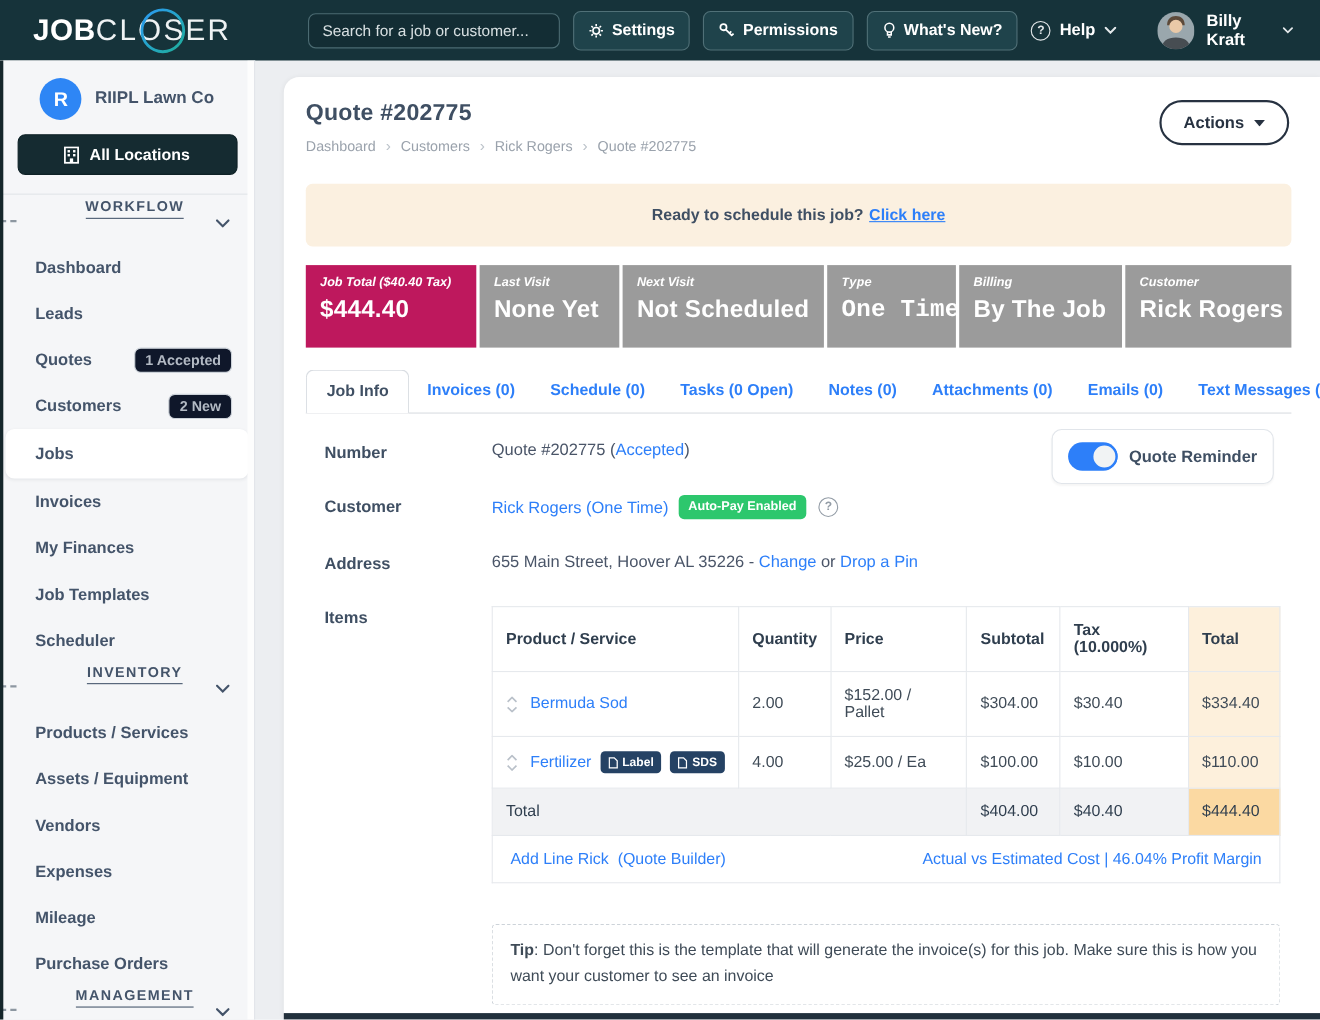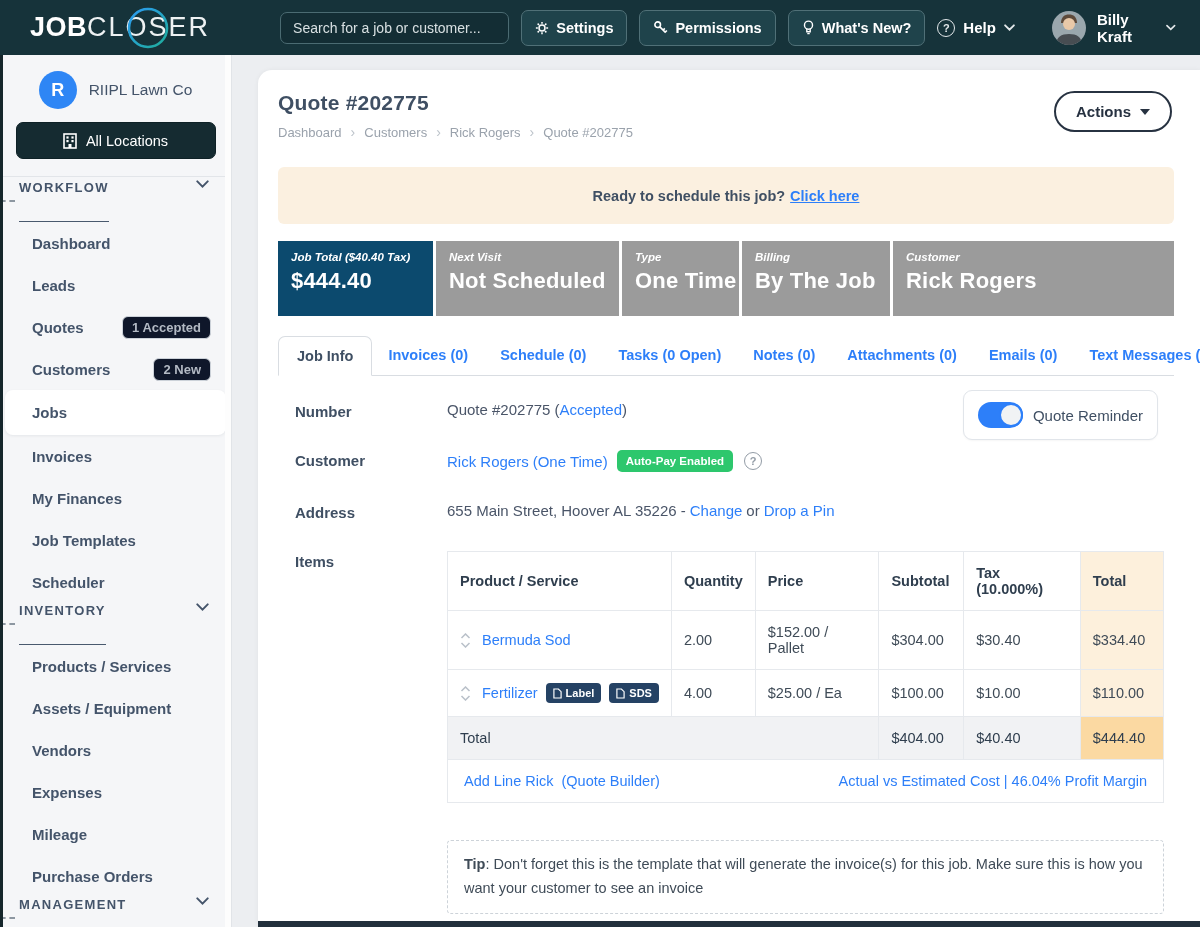--- a/index.html
+++ b/index.html
@@ -24,25 +24,25 @@
 
   
   .layout { display:flex; height:872px; position:relative; }
   .left-edge { position:absolute; left:0; top:0; width:3px; height:100%; background:#15262b; z-index:3; }
 
   
   .sidebar { width:232px; background:#f5f6f8; border-right:1px solid #e1e4e8; position:relative; overflow:hidden; flex-shrink:0; }
   .sidebar-scroll { position:absolute; right:0; top:0; width:6px; height:100%; background:#fdfdfd; }
   .company { display:flex; align-items:center; justify-content:center; gap:12px; padding-top:16px; }
   .company-logo { width:38px; height:38px; border-radius:50%; background:#2e86f5; color:#fff; font-weight:800; font-size:18px; display:flex; align-items:center; justify-content:center; }
-  .company-name { font-size:15.5px; font-weight:400; color:#44546a; }
-  .all-loc { margin:13px auto 0; width:200px; height:37px; background:#152b31; border:1px solid #0e2126; border-radius:7px; color:#fff; font-weight:400; font-size:14.5px; display:flex; align-items:center; justify-content:center; gap:9px; cursor:pointer; }
+  .company-name { font-size:15.5px; font-weight:700; color:#44546a; }
+  .all-loc { margin:13px auto 0; width:200px; height:37px; background:#152b31; border:1px solid #0e2126; border-radius:7px; color:#fff; font-weight:700; font-size:14.5px; display:flex; align-items:center; justify-content:center; gap:9px; cursor:pointer; }
   .side-divider { margin-top:17px; border-bottom:1px solid #e2e5e9; }
   .side-nav { padding-top:3px; }
-  .side-section { height:42px; display:flex; padding:0 22px 0 19px; position:relative; cursor:pointer; }
+  .side-section { height:42px; display:flex; align-items:center; padding:0 22px 0 36px; position:relative; cursor:pointer;flex-direction:column; }
   .side-section::before { content:""; position:absolute; left:0; top:20px; width:15px; border-top:2px dashed #8d97a1; }
   .side-section-label { font-size:13px; font-weight:700; color:#44546a; letter-spacing:1.3px; border-bottom:1.5px solid #49596e; padding-bottom:3px; }
   .side-section .chev { margin-left:auto; color:#44546a; }
   .side-item { height:42px; display:flex; align-items:center; padding:0 20px 0 32px; font-size:15px; font-weight:600; color:#44546a; cursor:pointer; }
   .side-item .badge { margin-left:auto; font-size:13px; font-weight:600; color:#b3bac4; border:1px solid #ccd2d9; border-radius:6px; padding:3px 9px; background:#0f172a; }
   .side-item.active { background:#fff; border-radius:8px; margin:0 5px; padding-left:27px; height:45px; box-shadow:0 1px 3px rgba(40,50,60,.08); }
 
   
   .main { flex:1; position:relative; overflow:hidden; }
   .card { position:absolute; left:26px; top:15px; right:0; bottom:0; background:#fff; border-radius:14px 0 0 0; box-shadow:0 0 5px rgba(0,0,0,.05); padding:21px 14px 0 20px; }
@@ -51,40 +51,40 @@
   .breadcrumb { display:flex; align-items:center; gap:9px; margin-top:9px; font-size:13px; color:#9aa2ac; }
   .crumb { cursor:pointer; }
   .crumb:not(:last-child)::after { content:"›"; margin-left:9px; color:#bcc3ca; font-size:14px; }
   .actions-btn { display:flex; align-items:center; gap:9px; border:2px solid #273241; border-radius:22px; background:#fff; padding:10px 20px; font-weight:700; font-size:15px; color:#273241; cursor:pointer; margin-right:14px; }
 
   .banner { margin-top:27px; height:57px; background:#fbf0e0; border-radius:6px; display:flex; align-items:center; justify-content:center; gap:5px; font-size:14.5px; font-weight:600; color:#3f4f63; margin-right:12px; }
   .banner a { color:#2d7ff9; text-decoration:underline; cursor:pointer; font-weight:600; }
 
   .stats { margin-top:17px; display:flex; gap:3px; height:75px; margin-right:12px; }
   .stat { background:#9b9b9b; color:#fff; padding:10px 13px; overflow:hidden; }
-  .stat.dark { background:#0c4a6e; }
-  .s1{width:155px;} .s2{width:127px;} .s3{width:183px;} .s4{width:117px;} .s5{width:148px;} .s6{flex:1;}
+  .stat.dark { background:#be185d; }
+  .s1{width:155px;} .s2{width:127px;} .s3{width:183px;} .s4{width:117px;font-family:Liberation Mono, monospace;} .s5{width:148px;} .s6{flex:1;}
   .stat-label { font-style:italic; font-size:11.5px; font-weight:600; white-space:nowrap; }
   .stat-value { font-size:22px; font-weight:800; margin-top:5px; white-space:nowrap; letter-spacing:.2px; }
 
   .tabs { margin-top:20px; display:flex; border-bottom:1px solid #d9dde2; margin-right:12px; }
   .tab { padding:11px 16px; font-size:14.5px; font-weight:600; color:#2d7ff9; cursor:pointer; white-space:nowrap; }
   .tab.active { background:#fff; border:1px solid #d9dde2; border-bottom:1px solid #fff; border-radius:7px 7px 0 0; color:#3f4f63; font-weight:700; margin-bottom:-1px; padding:11px 18px; }
 
   .details { margin-top:10px; position:relative; }
   .detail-row { display:flex; align-items:flex-start; padding:15px 0; }
   .detail-label { width:169px; padding-left:17px; flex-shrink:0; font-size:15px; font-weight:700; color:#3f4f63; padding-top:2px; }
   .detail-value { font-size:15px; color:#4a5568; display:flex; align-items:center; flex-wrap:wrap; }
   .blue { color:#2d7ff9; cursor:pointer; }
   .sp { margin-left:4px; }
 
   .reminder-card { position:absolute; right:28px; top:4px; display:flex; align-items:center; gap:10px; border:1px solid #e1e5ea; border-radius:9px; background:#fff; padding:11px 14px; box-shadow:0 1px 2px rgba(0,0,0,.04); }
   .toggle { width:45px; height:26px; border-radius:14px; background:#2d7ff9; position:relative; cursor:pointer; flex-shrink:0; }
   .toggle-knob { position:absolute; right:0px; top:1px; width:24px; height:24px; border-radius:50%; background:#f1f3f4; border:2px solid #2d7ff9; }
-  .reminder-label { font-size:15px; font-weight:400; color:#3f4f63; }
+  .reminder-label { font-size:15px; font-weight:700; color:#3f4f63; }
 
   .green-badge { margin-left:9px; background:#2dc76d; color:#fff; font-size:11.5px; font-weight:700; padding:5px 9px; border-radius:5px; }
   .info-circle { width:18px; height:18px; border:1.5px solid #939ca6; color:#939ca6; border-radius:50%; display:inline-flex; align-items:center; justify-content:center; font-size:11px; font-weight:700; margin-left:11px; cursor:pointer; }
 
   table.items { border-collapse:collapse; width:717px; font-size:14.5px; color:#3f4b57; }
   table.items th, table.items td { border:1px solid #e6e9ed; padding:13px 12px; text-align:left; font-weight:400; }
   table.items th { font-weight:700; color:#2f3e4e; }
   .total-col { background:#fdf0dc; }
   .trow td { background:#f1f2f4; font-weight:700; color:#2f3e4e; }
   .trow td.total-cell { background:#fbd9a2; }
@@ -288,20 +288,24 @@
       <div class="banner">
         <span>Ready to schedule this job?</span>
         <a>Click here</a>
       </div>
 
       <div class="stats">
         <div class="stat dark s1">
           <div class="stat-label">Job Total ($40.40 Tax)</div>
           <div class="stat-value">$444.40</div>
         </div>
+        <div class="stat s2">
+          <div class="stat-label">Last Visit</div>
+          <div class="stat-value">None Yet</div>
+        </div>
         <div class="stat s3">
           <div class="stat-label">Next Visit</div>
           <div class="stat-value">Not Scheduled</div>
         </div>
         <div class="stat s4">
           <div class="stat-label">Type</div>
           <div class="stat-value">One Time</div>
         </div>
         <div class="stat s5">
           <div class="stat-label">Billing</div>

